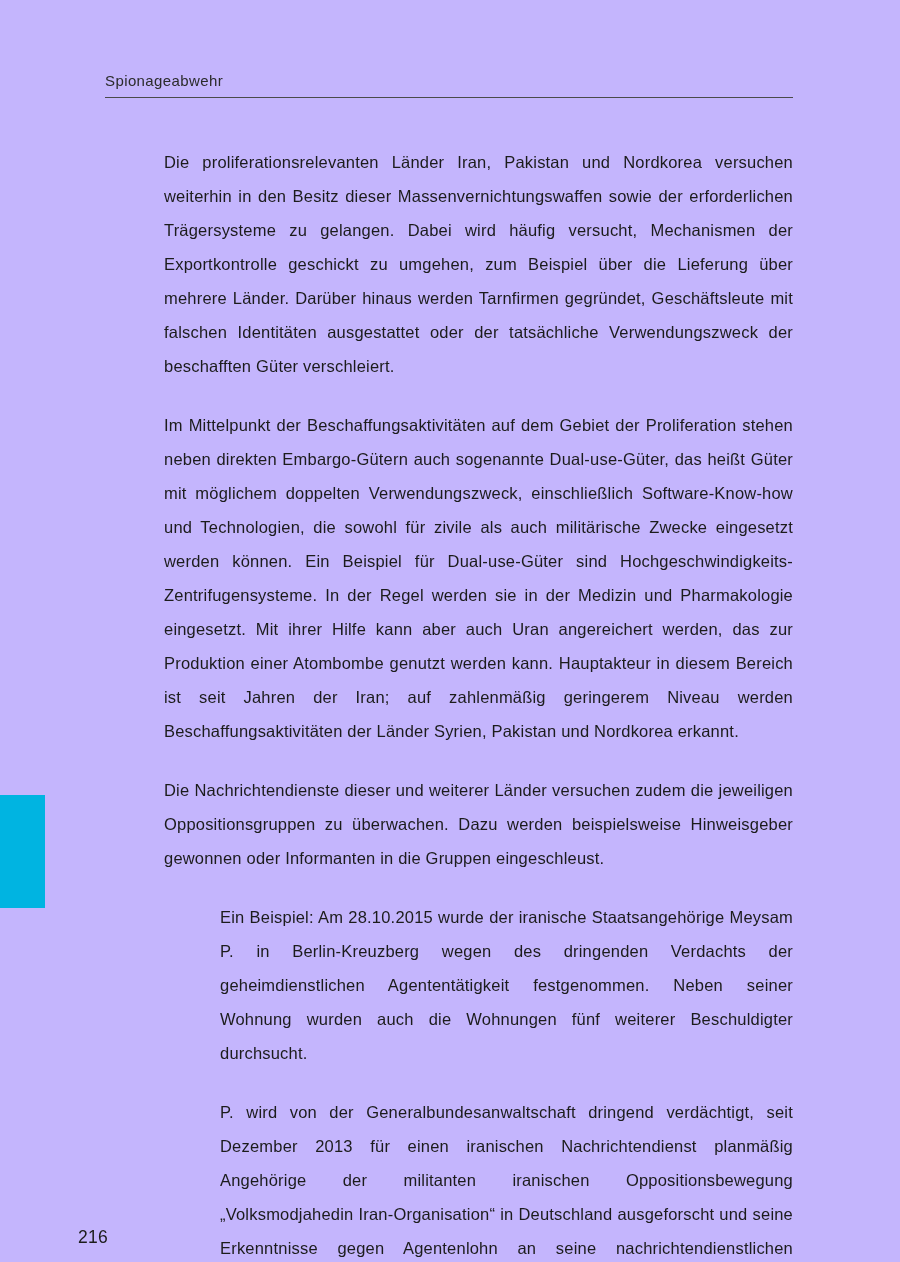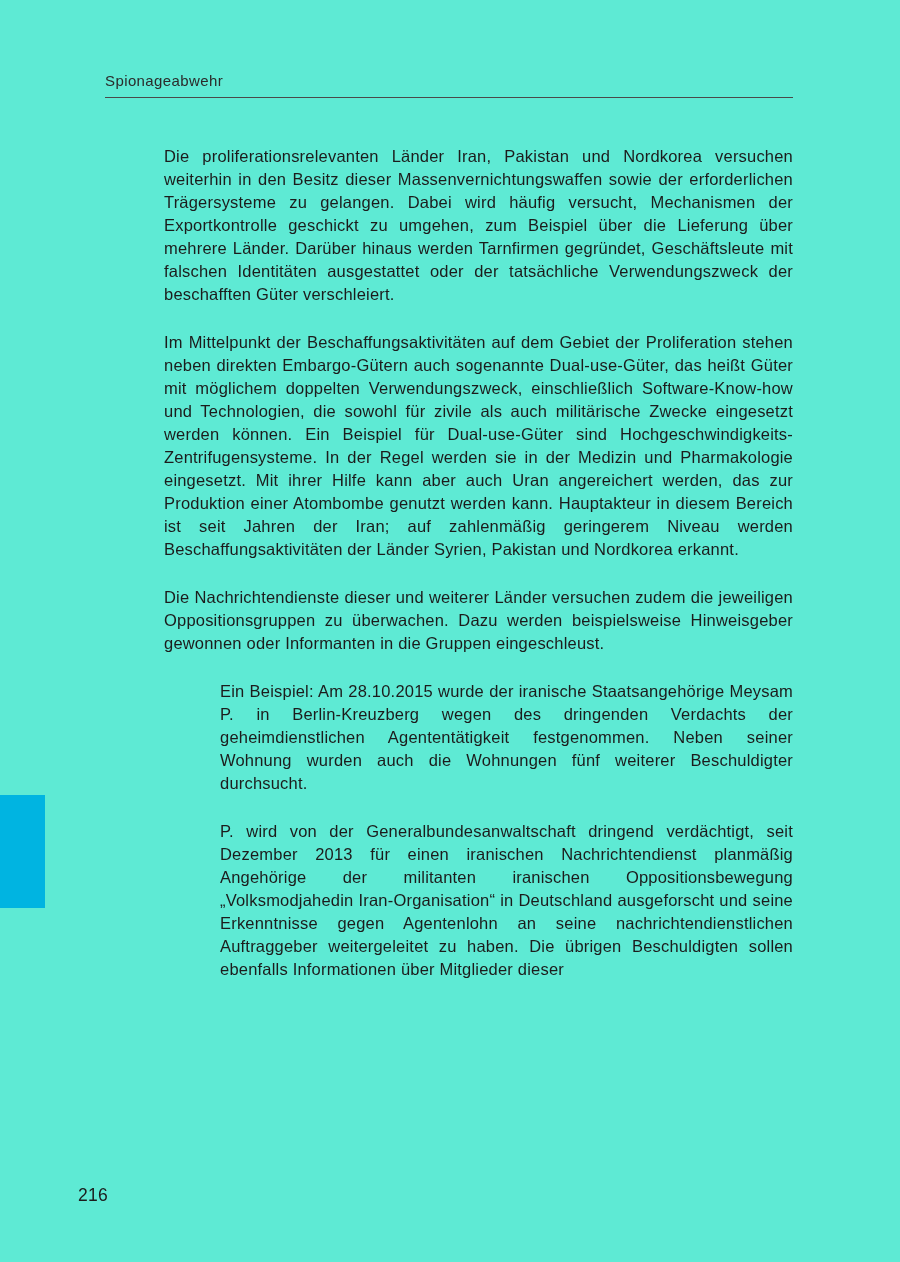--- a/index.html
+++ b/index.html
@@ -4,21 +4,21 @@
 <style>
   html, body {
     margin: 0;
     padding: 0;
     background: #ffffff;
   }
   .page {
     position: relative;
     width: 900px;
     height: 1262px;
-    background: #5eead4;
+    background: #c4b5fd;
     font-family: "Liberation Sans", sans-serif;
     color: #1c1c1c;
     overflow: hidden;
   }
 
   
   .page-header {
     position: absolute;
     left: 105px;
     top: 72px;
@@ -49,37 +49,37 @@
   
   .content {
     position: absolute;
     left: 164px;
     top: 145px;
     width: 629px;
   }
   .para {
     margin: 0 0 25px 0;
     font-size: 16.5px;
-    line-height: 23px;
+    line-height: 34px;
     letter-spacing: 0.2px;
     text-align: justify;
     text-justify: inter-word;
     hyphens: auto;
     -webkit-hyphens: auto;
     color: #1c1c1c;
   }
   .para.indented {
     margin-left: 56px;
   }
 
   
   .page-number {
     position: absolute;
     left: 78px;
-    top: 1185px;
+    top: 1227px;
     font-size: 17.5px;
     letter-spacing: 0.3px;
     color: #1c1c1c;
   }
 </style>
 </head>
 <body>
 
 <div class="page">
 

